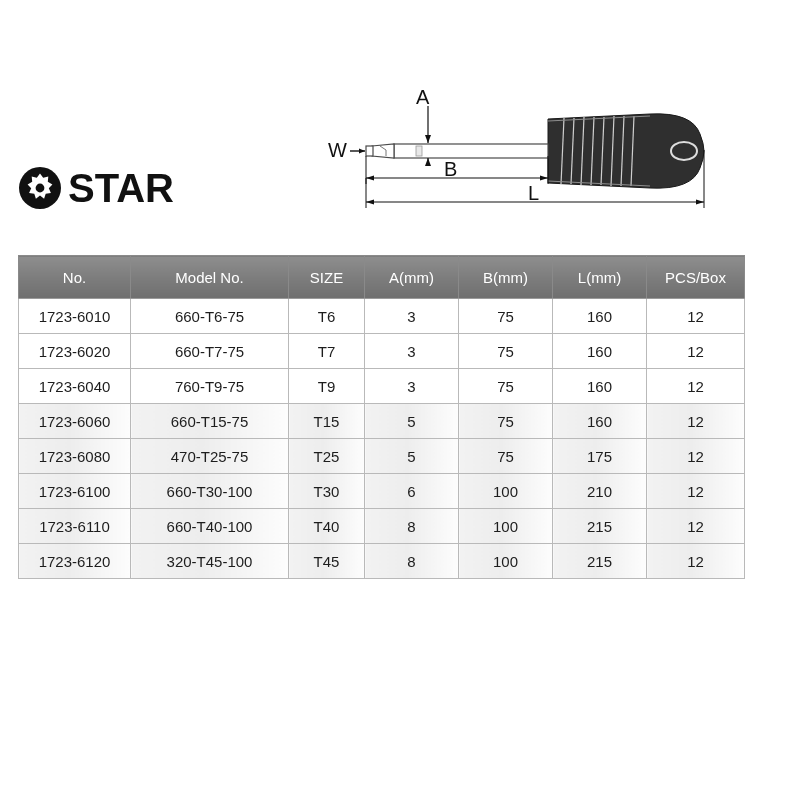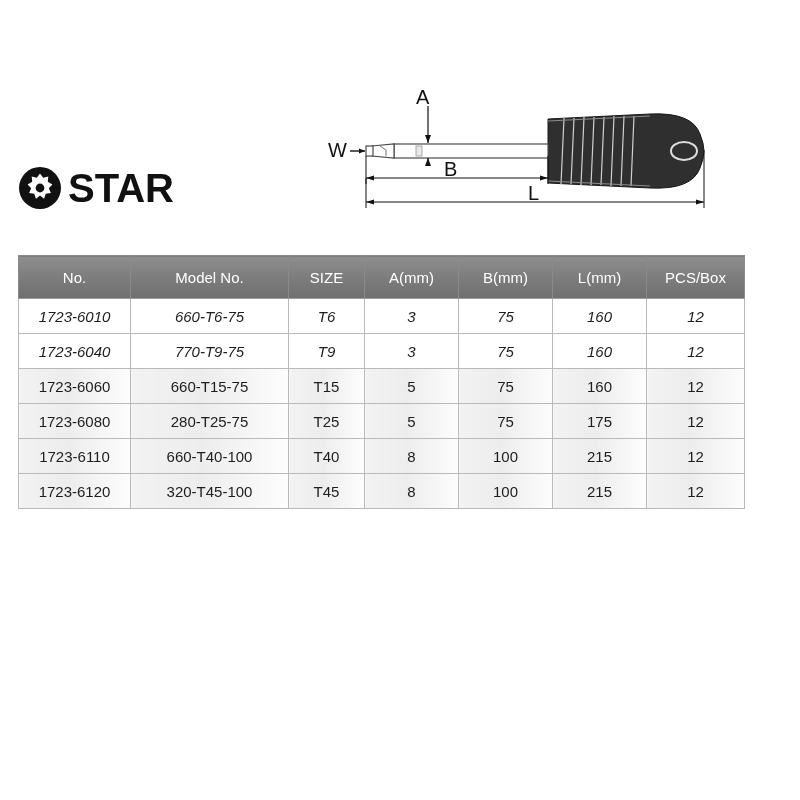--- a/index.html
+++ b/index.html
@@ -74,21 +74,20 @@
     background: linear-gradient(to bottom, #8e8e8e 0%, #7d7d7d 50%, #6f6f6f 100%);
     color: #ffffff;
     font-weight: normal;
     font-size: 15px;
     height: 42px;
     border: 1px solid #8a8a8a;
     border-bottom: 1px solid #9a9a9a;
   }
   tbody tr.row-light td {
     background: #ffffff;
-    font-style: italic;
   }
   tbody tr.row-shade td {
     background: linear-gradient(to right, #f2f2f2 0%, #ededed 45%, #fdfdfd 100%);
     margin-left: 14px;
   }
 
   
   col.c0 { width: 112px; }
   col.c1 { width: 158px; }
   col.c2 { width: 76px; }
@@ -200,44 +199,62 @@
       <tr class="row-light">
         <td>1723-6010</td>
         <td>660-T6-75</td>
         <td>T6</td>
         <td>3</td>
         <td>75</td>
         <td>160</td>
         <td>12</td>
       </tr>
       <tr class="row-light">
+        <td>1723-6020</td>
+        <td>660-T7-75</td>
+        <td>T7</td>
+        <td>3</td>
+        <td>75</td>
+        <td>160</td>
+        <td>12</td>
+      </tr>
+      <tr class="row-light">
         <td>1723-6040</td>
-        <td>770-T9-75</td>
+        <td>760-T9-75</td>
         <td>T9</td>
         <td>3</td>
         <td>75</td>
         <td>160</td>
         <td>12</td>
       </tr>
       <tr class="row-shade">
         <td>1723-6060</td>
         <td>660-T15-75</td>
         <td>T15</td>
         <td>5</td>
         <td>75</td>
         <td>160</td>
         <td>12</td>
       </tr>
       <tr class="row-shade">
         <td>1723-6080</td>
-        <td>280-T25-75</td>
+        <td>470-T25-75</td>
         <td>T25</td>
         <td>5</td>
         <td>75</td>
         <td>175</td>
+        <td>12</td>
+      </tr>
+      <tr class="row-shade">
+        <td>1723-6100</td>
+        <td>660-T30-100</td>
+        <td>T30</td>
+        <td>6</td>
+        <td>100</td>
+        <td>210</td>
         <td>12</td>
       </tr>
       <tr class="row-shade">
         <td>1723-6110</td>
         <td>660-T40-100</td>
         <td>T40</td>
         <td>8</td>
         <td>100</td>
         <td>215</td>
         <td>12</td>

